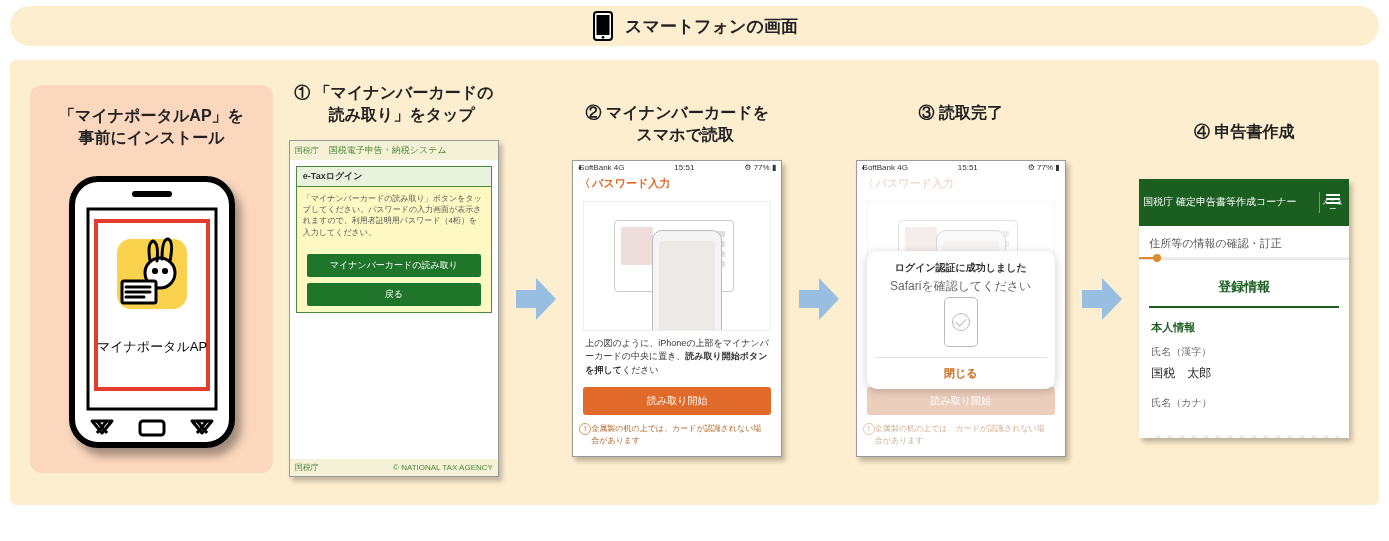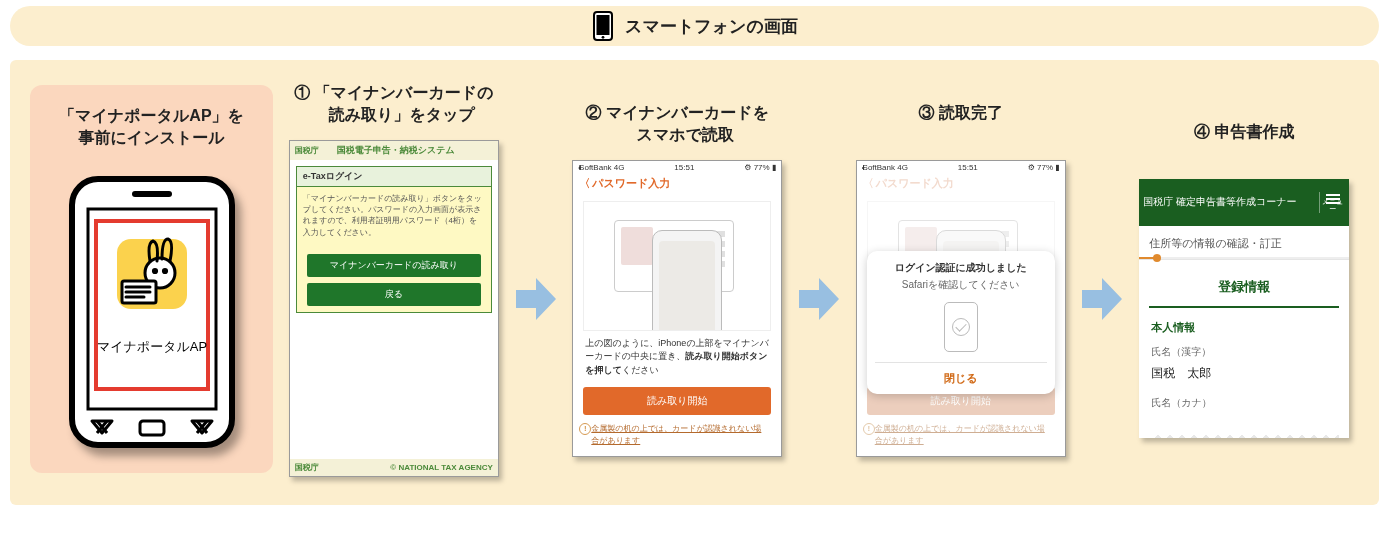--- a/index.html
+++ b/index.html
@@ -98,22 +98,22 @@
   }
 
   
   .etax-top,.etax-bottom{
     background:#F4F1D7;
     color:var(--green-text);
     font-size:8px;
     padding:3px 5px;
     display:flex;
     align-items:center;
-    gap:12px;
-    font-weight:700;
+    gap:4px;
+    font-weight:400;
   }
   .etax-top .sys{font-size:9px;margin-left:6px;}
   .etax-card{
     border:1px solid var(--green-text);
     margin:6px 6px;
     background:#fef9c3;
   }
   .etax-card-head{
     background:var(--green-light);
     padding:3px 6px;
@@ -178,40 +178,40 @@
     font-size:9px;line-height:1.5;padding:2px 12px 8px 12px;color:#333;
   }
   .instr b{font-weight:700;}
   .orange-btn{
     margin:2px 10px 8px 10px;
     background:var(--orange);
     color:#fff;text-align:center;padding:7px 0;font-size:10px;border-radius:3px;
   }
   .orange-btn.dim{background:var(--orange-dim);}
   .note{
-    font-size:8px;color:#b46a2d;padding:0 12px 10px 18px;position:relative;line-height:1.4;text-decoration:underline;
+    font-size:8px;color:#b46a2d;padding:0 12px 10px 18px;position:relative;line-height:1.4;
   }
   .note::before{
     content:"!";position:absolute;left:6px;top:0;
     width:10px;height:10px;border:1px solid #d69a53;color:#d69a53;
     border-radius:50%;font-size:8px;line-height:10px;text-align:center;font-weight:700;
   }
   .shot.dimmed .card-illus,
   .shot.dimmed .instr,
   .shot.dimmed .orange-btn,
   .shot.dimmed .note,
   .shot.dimmed .ios-nav{filter:grayscale(.2) opacity(.55);}
   .modal{
     position:absolute;left:10px;right:10px;top:90px;
     background:#fff;border-radius:10px;
     box-shadow:0 2px 10px rgba(0,0,0,.2);
     padding:10px 8px 0 8px;text-align:center;
   }
   .modal-title{font-size:10px;font-weight:700;margin-bottom:3px;}
-  .modal-sub{font-size:10px;color:#666;margin-bottom:10px;}
+  .modal-sub{font-size:12px;color:#666;margin-bottom:2px;}
   .modal-ico{
     width:34px;height:50px;margin:0 auto 10px auto;
     border:1px solid #bbb;border-radius:5px;position:relative;
   }
   .modal-ico::after{
     content:"";position:absolute;left:50%;top:50%;width:16px;height:16px;
     border:1px solid #bbb;border-radius:50%;transform:translate(-50%,-50%);
   }
   .modal-ico .check{
     position:absolute;left:50%;top:50%;width:6px;height:10px;

